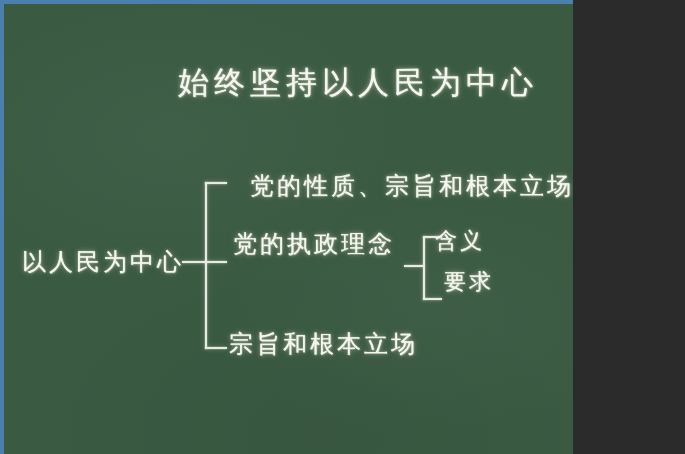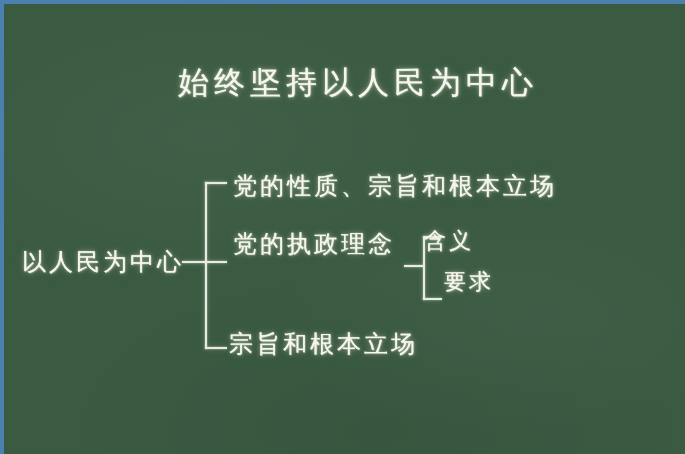--- a/index.html
+++ b/index.html
@@ -3,21 +3,21 @@
 <meta charset="utf-8">
 <style>
   html, body {
     margin: 0;
     padding: 0;
     background: #2b2b2b;
   }
 
   #screen {
     position: relative;
-    width: 685px;
+    width: 573px;
     height: 454px;
     overflow: hidden;
     background: #15803d;
     font-family: "DejaVu Sans", "Liberation Sans", sans-serif;
     box-sizing: border-box;
     padding-left: 34px;
   }
 
   
   .board-surface {
@@ -73,29 +73,29 @@
     top: 246px;
     left: 22px;
     font-size: 24px;
     letter-spacing: 3px;
   }
 
   .branch-label {
     font-size: 24px;
     letter-spacing: 3px;
   }
-  #branch-0 { top: 170px; left: 233px; }
+  #branch-0 { top: 170px; left: 250px; }
   #branch-1 { top: 228px; left: 233px; }
   #branch-2 { top: 328px; left: 229px; }
 
   .sub-label {
     font-size: 22px;
     letter-spacing: 3px;
   }
-  #sub-0 { top: 226px; left: 424px; }
+  #sub-0 { top: 226px; left: 435px; }
   #sub-1 { top: 267px; left: 444px; }
 
   
   .line {
     position: absolute;
     background: #e8ebe2;
     box-shadow:
       0 0 2px rgba(255,255,255,0.60),
       0 0 5px rgba(235,232,200,0.30);
   }

